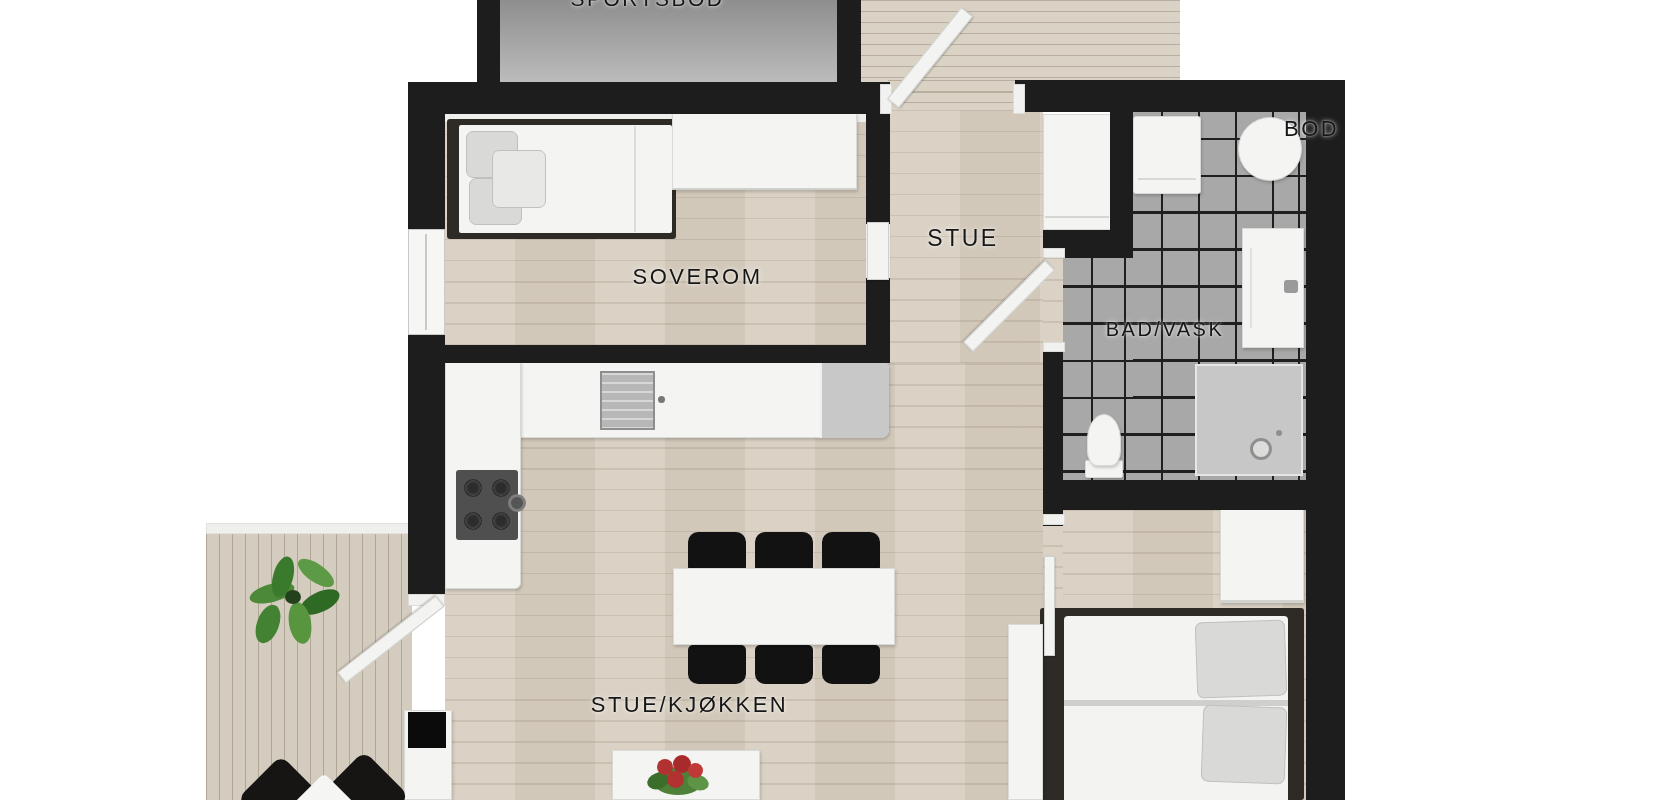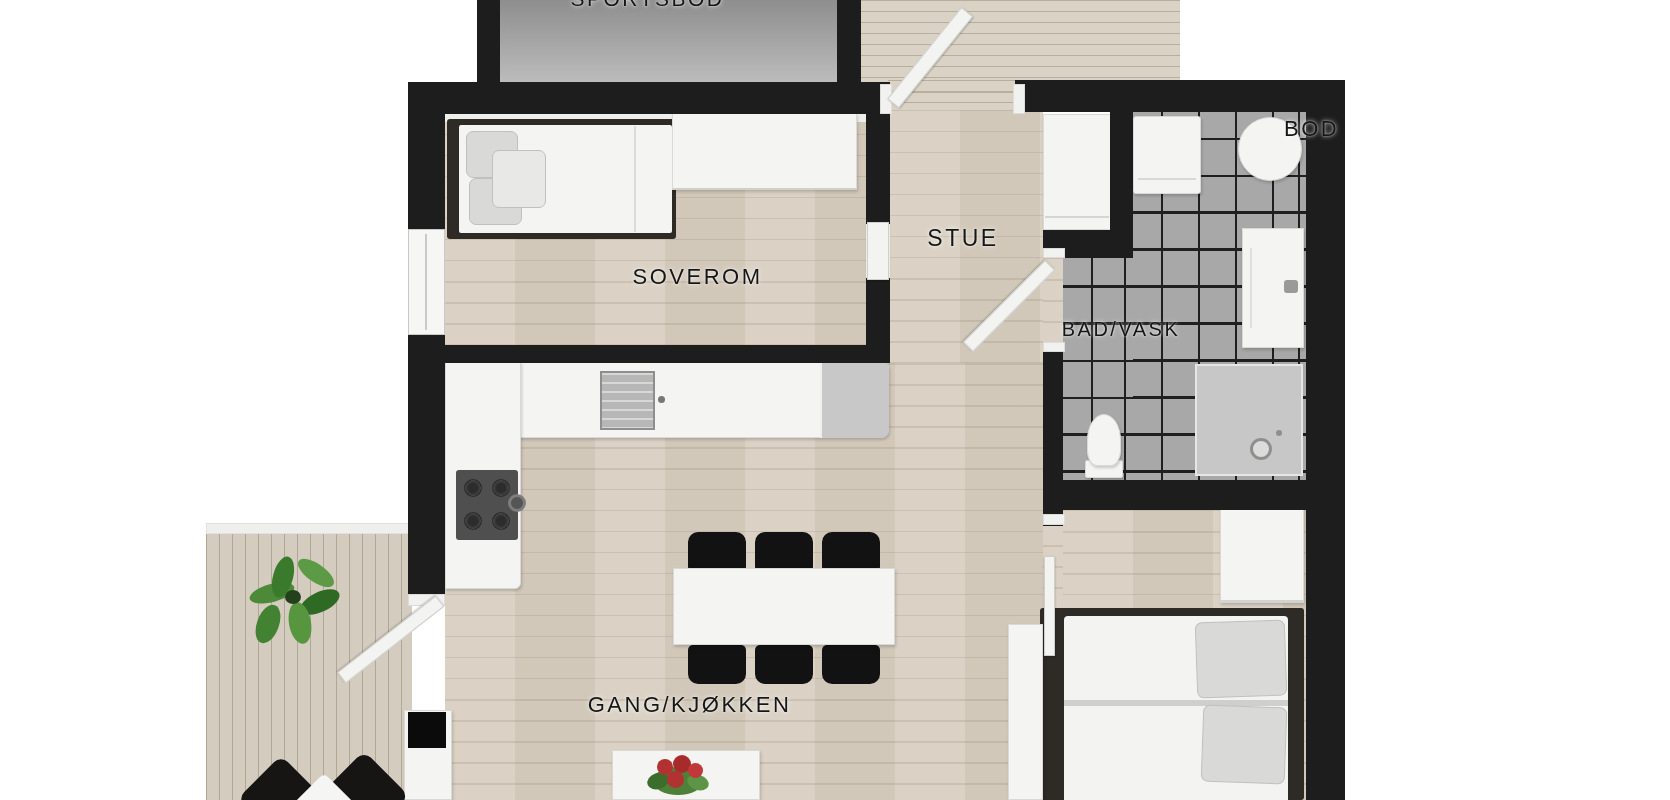--- a/index.html
+++ b/index.html
@@ -185,16 +185,16 @@
   <div class="jamb" style="left:408px;top:594px;width:37px;height:12px;"></div>
   <div class="door" style="left:440px;top:594px;width:125px;height:14px;transform:rotate(142deg);transform-origin:left center;"></div>
 
   <div class="jamb" style="left:1043px;top:514px;width:22px;height:11px;"></div>
   <div class="door" style="left:1044px;top:556px;width:11px;height:100px;"></div>
 
   <div class="room-label" style="left:555px;top:-13px;width:185px;font-size:21px;">SPORTSBOD</div>
   <div class="room-label" style="left:610px;top:264px;width:175px;font-size:22px;">SOVEROM</div>
   <div class="room-label" style="left:908px;top:225px;width:110px;font-size:23px;">STUE</div>
   <div class="room-label" style="left:1284px;top:116px;width:80px;font-size:22px;text-align:left;">BOD</div>
-  <div class="room-label" style="left:1041px;top:318px;width:160px;font-size:20px;">BAD/VASK</div>
-  <div class="room-label" style="left:577px;top:692px;width:225px;font-size:22px;">GANG/KJØKKEN</div>
+  <div class="room-label" style="left:1085px;top:318px;width:160px;font-size:20px;">BAD/VASK</div>
+  <div class="room-label" style="left:577px;top:692px;width:225px;font-size:22px;">STUE/KJØKKEN</div>
 
 </div>
 
 </body></html>

